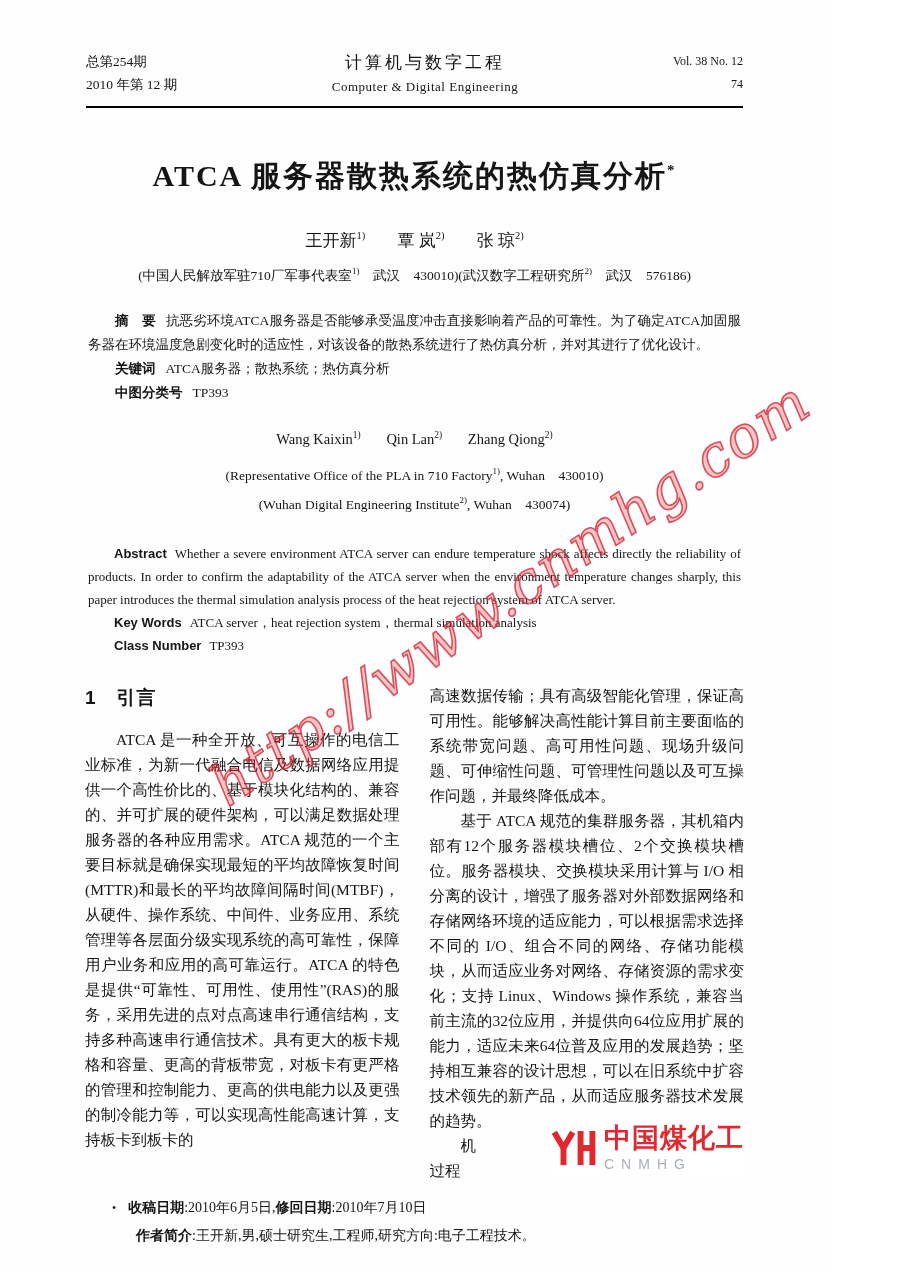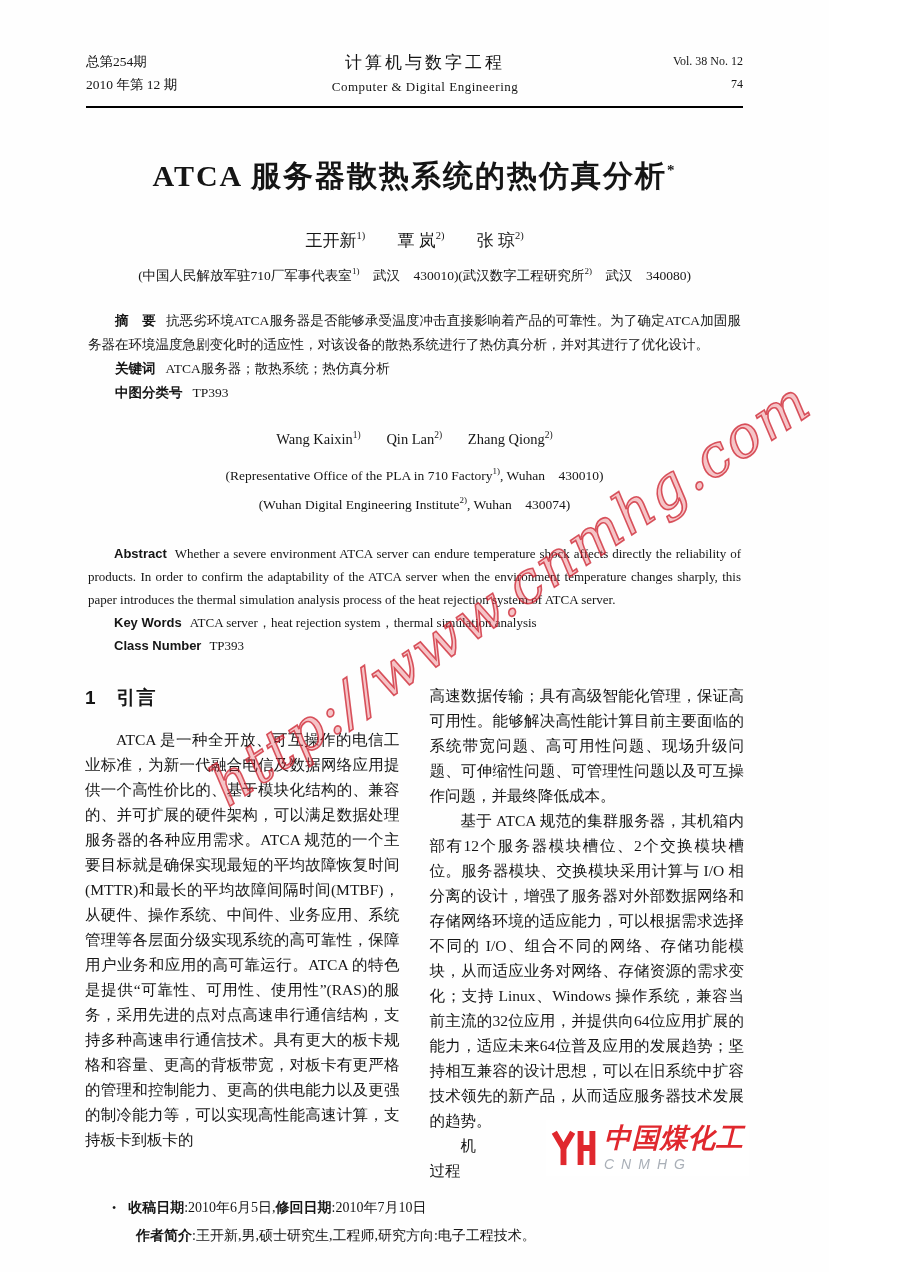--- a/index.html
+++ b/index.html
@@ -74,21 +74,21 @@
     font-size:57px; letter-spacing:2px;
     color:rgba(226,62,72,0.30);
     -webkit-text-stroke:1.6px rgba(204,32,46,0.75);
     pointer-events:none; z-index:6;
   }
 
   
   .cn-logo {
     position:absolute; left:546px; top:1120px; z-index:7;
     display:flex; align-items:flex-start; gap:7px;
-    background:#ffffff; padding:3px 5px;font-style:italic;
+    background:#ffffff; padding:3px 5px;
   }
   .logo-glyph { width:46px; height:50px; flex:none; }
   .logo-text { display:flex; flex-direction:column; }
   .logo-cn {
     font-family:"Liberation Sans","DejaVu Sans",sans-serif;
     color:#e0282e; font-size:27px; font-weight:700;
     letter-spacing:1px; line-height:30px; white-space:nowrap;
   }
   .logo-en {
     font-family:"Liberation Sans","DejaVu Sans",sans-serif;
@@ -122,21 +122,21 @@
 
   <h1 class="title-cn"><span>ATCA 服务器散热系统的热仿真分析</span><sup>*</sup></h1>
 
   <div class="authors-cn">
     <span class="author"><span>王开新</span><sup>1)</sup></span>
     <span class="author"><span>覃 岚</span><sup>2)</sup></span>
     <span class="author"><span>张 琼</span><sup>2)</sup></span>
   </div>
 
   <div class="affil-cn">
-    <span>(中国人民解放军驻710厂军事代表室</span><sup>1)</sup><span>　武汉　430010)(武汉数字工程研究所</span><sup>2)</sup><span>　武汉　340080)</span>
+    <span>(中国人民解放军驻710厂军事代表室</span><sup>1)</sup><span>　武汉　430010)(武汉数字工程研究所</span><sup>2)</sup><span>　武汉　576186)</span>
   </div>
 
   <div class="abstract-block">
     <p><span class="hei">摘　要</span><span>抗恶劣环境ATCA服务器是否能够承受温度冲击直接影响着产品的可靠性。为了确定ATCA加固服务器在环境温度急剧变化时的适应性，对该设备的散热系统进行了热仿真分析，并对其进行了优化设计。</span></p>
     <p><span class="hei">关键词</span><span>ATCA服务器；散热系统；热仿真分析</span></p>
     <p><span class="hei">中图分类号</span><span>TP393</span></p>
   </div>
 
 
   <div class="authors-en">

